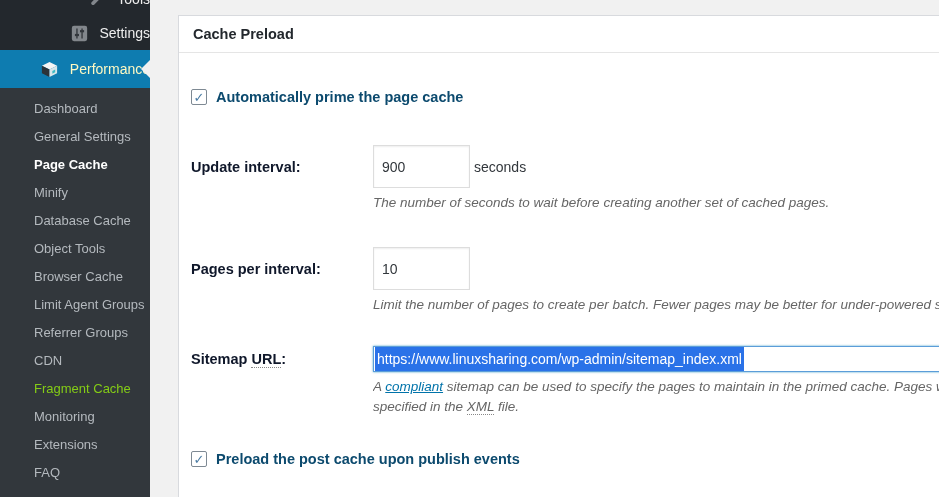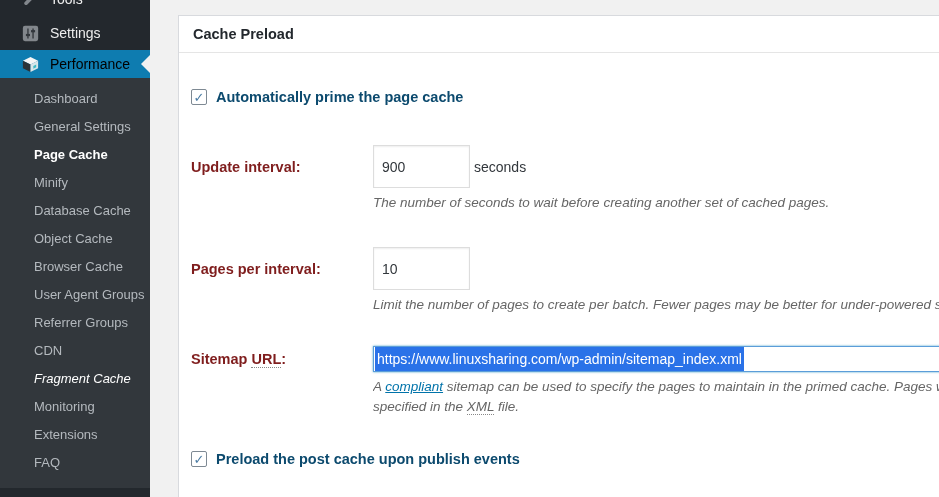--- a/index.html
+++ b/index.html
@@ -9,42 +9,42 @@
     background:#f1f1f1; color:#32373c; font-size:14px;
     display:flex;
   }
 
   
   .sidebar {
     width:150px; min-width:150px; height:497px;
     background:#23282d; color:#eee; position:relative; z-index:2;
   }
   .menu-top-item {
-    display:flex; align-items:center; height:34px; padding-left:20px;
-    color:#eee; cursor:pointer; position:relative;
+    display:flex; align-items:center; height:34px; padding-left:6px;
+    color:#eee; cursor:pointer; position:relative;justify-content:flex-end;
   }
   .menu-top-item.clipped { margin-top:-18px; }
   .menu-icon { width:20px; height:20px; margin-right:10px; display:flex; align-items:center; justify-content:center; }
   .menu-top-item.active {
-    background:#0e7cb0; color:#000000; height:28px;
+    background:#0e7cb0; color:#fef9c3; height:38px;
   }
   .active-arrow {
     position:absolute; right:0; top:50%; transform:translateY(-50%);
     width:0; height:0;
     border-top:9px solid transparent; border-bottom:9px solid transparent;
     border-right:9px solid #f1f1f1;
   }
   .submenu {
     background:#32373c; padding:6px 0 12px 8px; list-style:none;
   }
   .submenu li {
     padding:6.5px 4px 6.5px 26px; font-size:13px; color:#b4b9be; cursor:pointer;
   }
   .submenu li.current { color:#fff; font-weight:bold; }
-  .submenu li.accent { color:#ffffff;font-style:italic; }
+  .submenu li.accent { color:#84cc16; }
 
   
   .content { flex:1; position:relative; }
   .panel {
     background:#fff; border:1px solid #d8dade;
     margin:15px 0 0 28px; width:1100px; min-height:600px;
   }
   .panel-header {
     padding:10px 14px; font-size:14.5px; font-weight:bold; color:#23282d;
     border-bottom:1px solid #e5e5e5;
@@ -57,21 +57,21 @@
     border-radius:2px; display:inline-flex; align-items:center; justify-content:center;
     margin-right:9px; cursor:pointer; flex:none;
   }
   .checkbox.checked::after {
     content:"\2713"; color:#4a7ba3; font-size:13px; font-weight:bold; line-height:1;
   }
   .checkbox-row .cb-label { font-weight:bold; color:#0c4a6e; font-size:14.5px; cursor:default; }
 
   .form-row { display:flex; align-items:center; margin-top:40px; }
   .form-row.tight { margin-top:34px; }
-  .form-label { width:182px; min-width:182px; font-weight:bold; color:#7f1d1d; font-size:14.5px; }
+  .form-label { width:182px; min-width:182px; font-weight:bold; color:#0f172a; font-size:14.5px; }
   .acronym { border-bottom:1px dotted #888; cursor:help; }
   .text-input {
     width:97px; height:43px; border:1px solid #ddd; background:#fff;
     padding:2px 8px; font-size:14px; color:#32373c;
     font-family:"Liberation Sans","DejaVu Sans",sans-serif;
     box-shadow:inset 0 1px 2px rgba(0,0,0,.07); border-radius:0;
   }
   .suffix { margin-left:4px; color:#32373c; }
   .description {
     margin:5px 0 0 182px; font-style:italic; color:#666; font-size:13.5px;
@@ -138,23 +138,23 @@
     <span>Performance</span>
     <span class="active-arrow"></span>
   </div>
 
   <ul class="submenu">
     <li>Dashboard</li>
     <li>General Settings</li>
     <li class="current">Page Cache</li>
     <li>Minify</li>
     <li>Database Cache</li>
-    <li>Object Cache</li>
+    <li>Object Tools</li>
     <li>Browser Cache</li>
-    <li>User Agent Groups</li>
+    <li>Limit Agent Groups</li>
     <li>Referrer Groups</li>
     <li>CDN</li>
     <li class="accent">Fragment Cache</li>
     <li>Monitoring</li>
     <li>Extensions</li>
     <li>FAQ</li>
   </ul>
 </aside>
 
 <main class="content">

